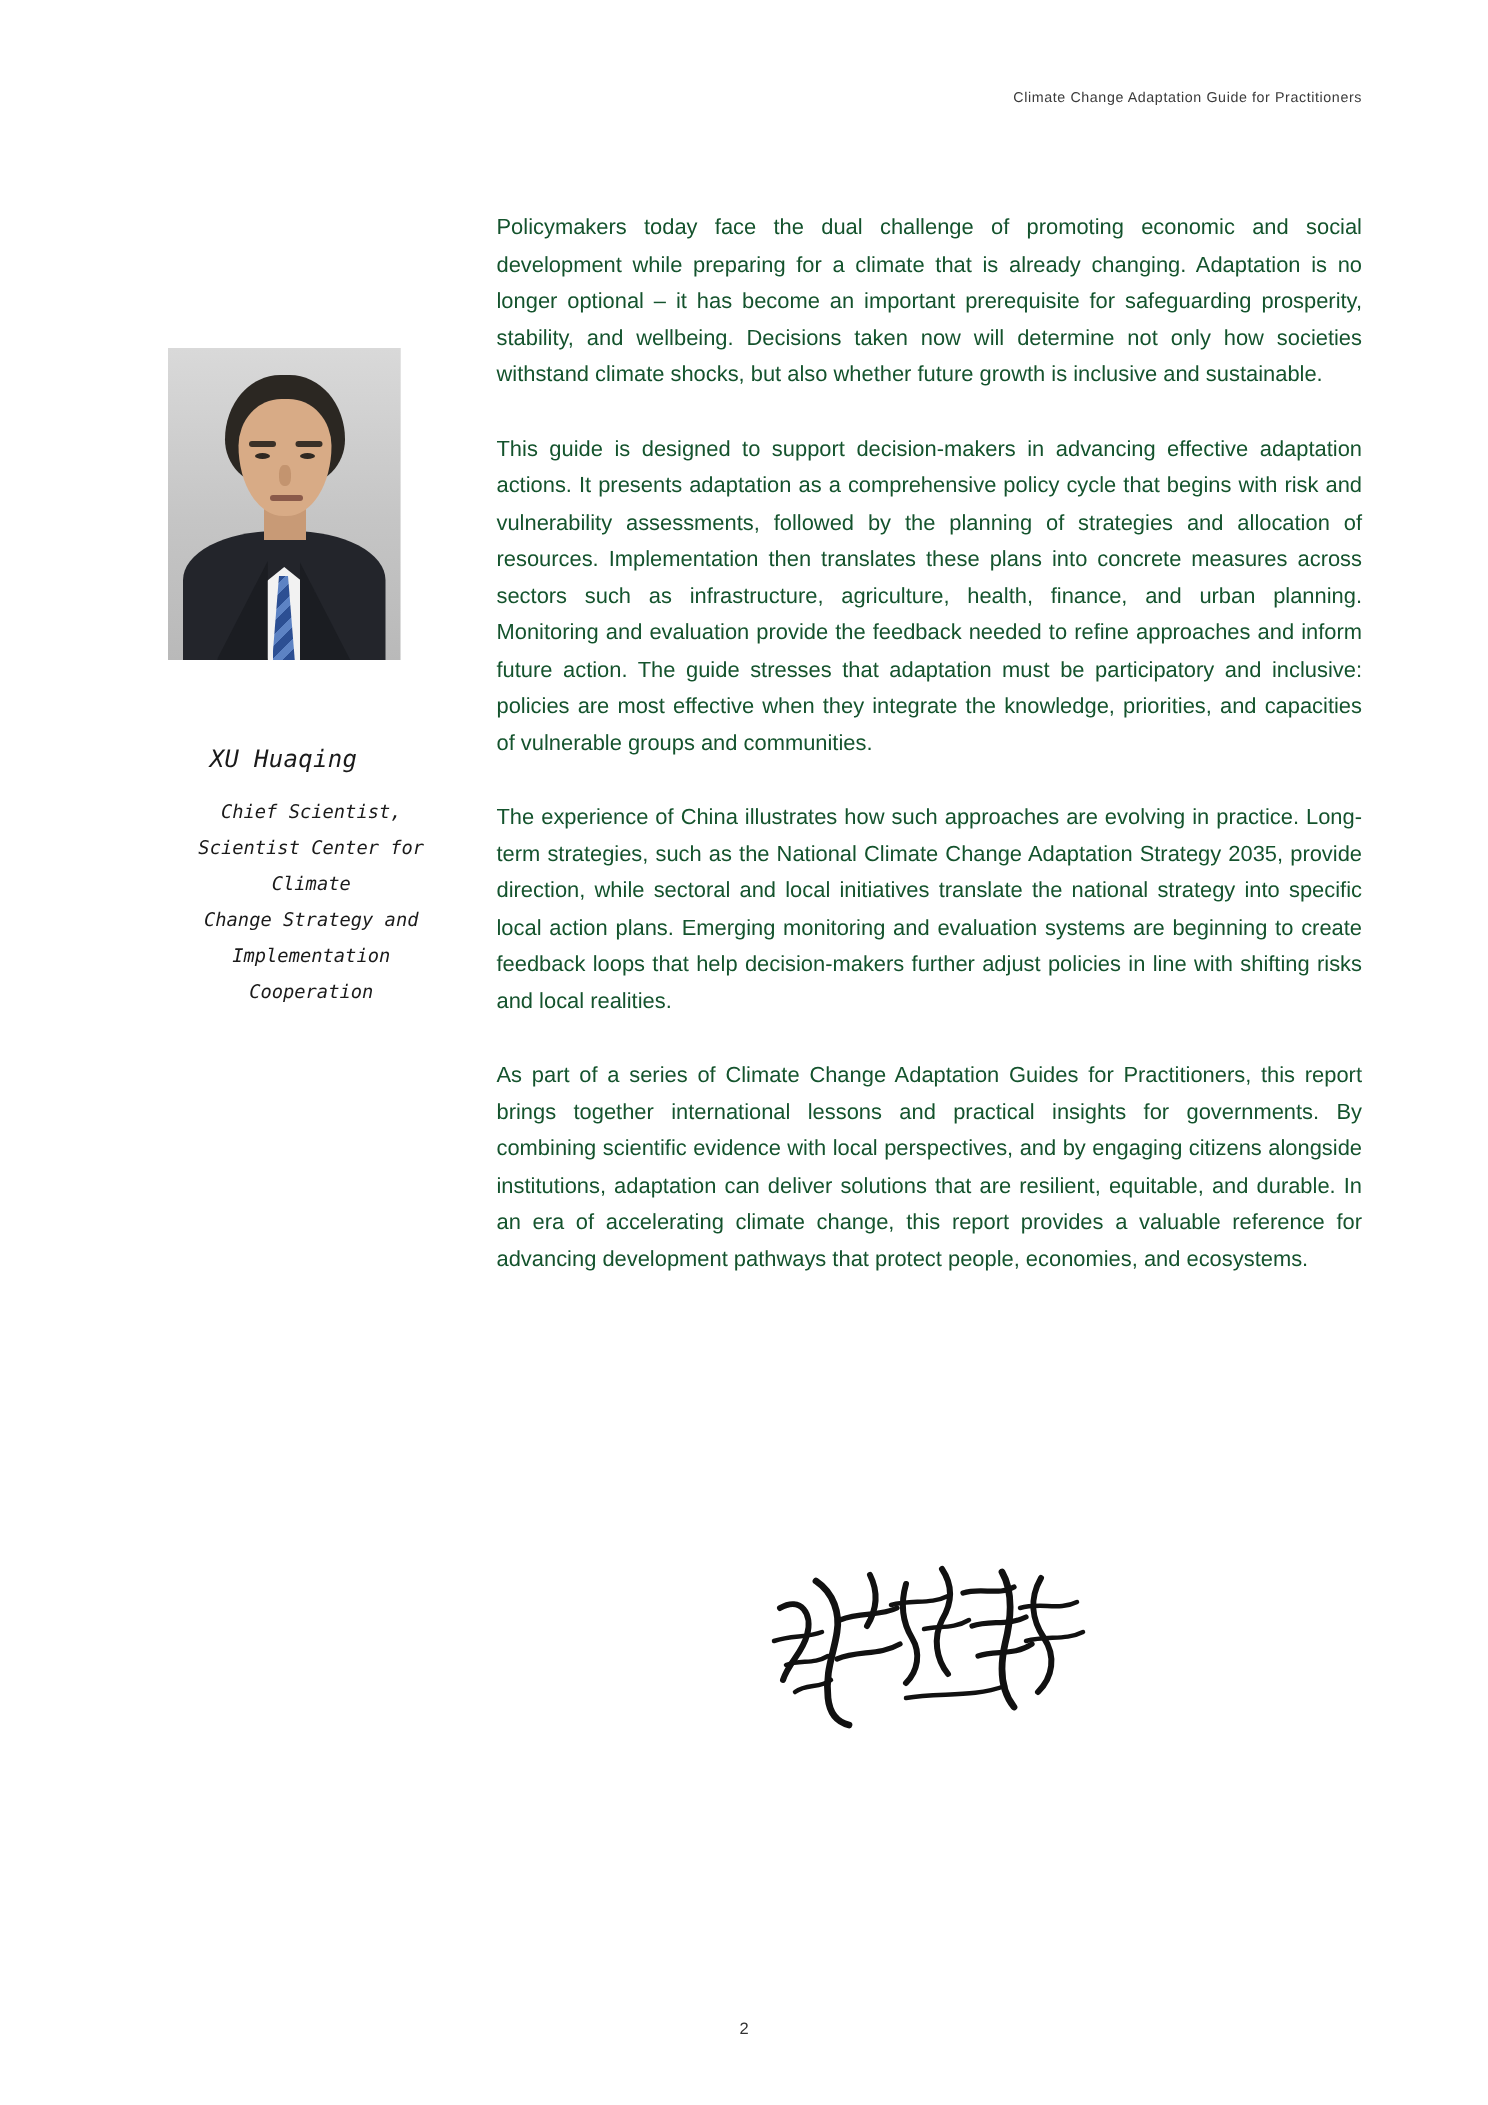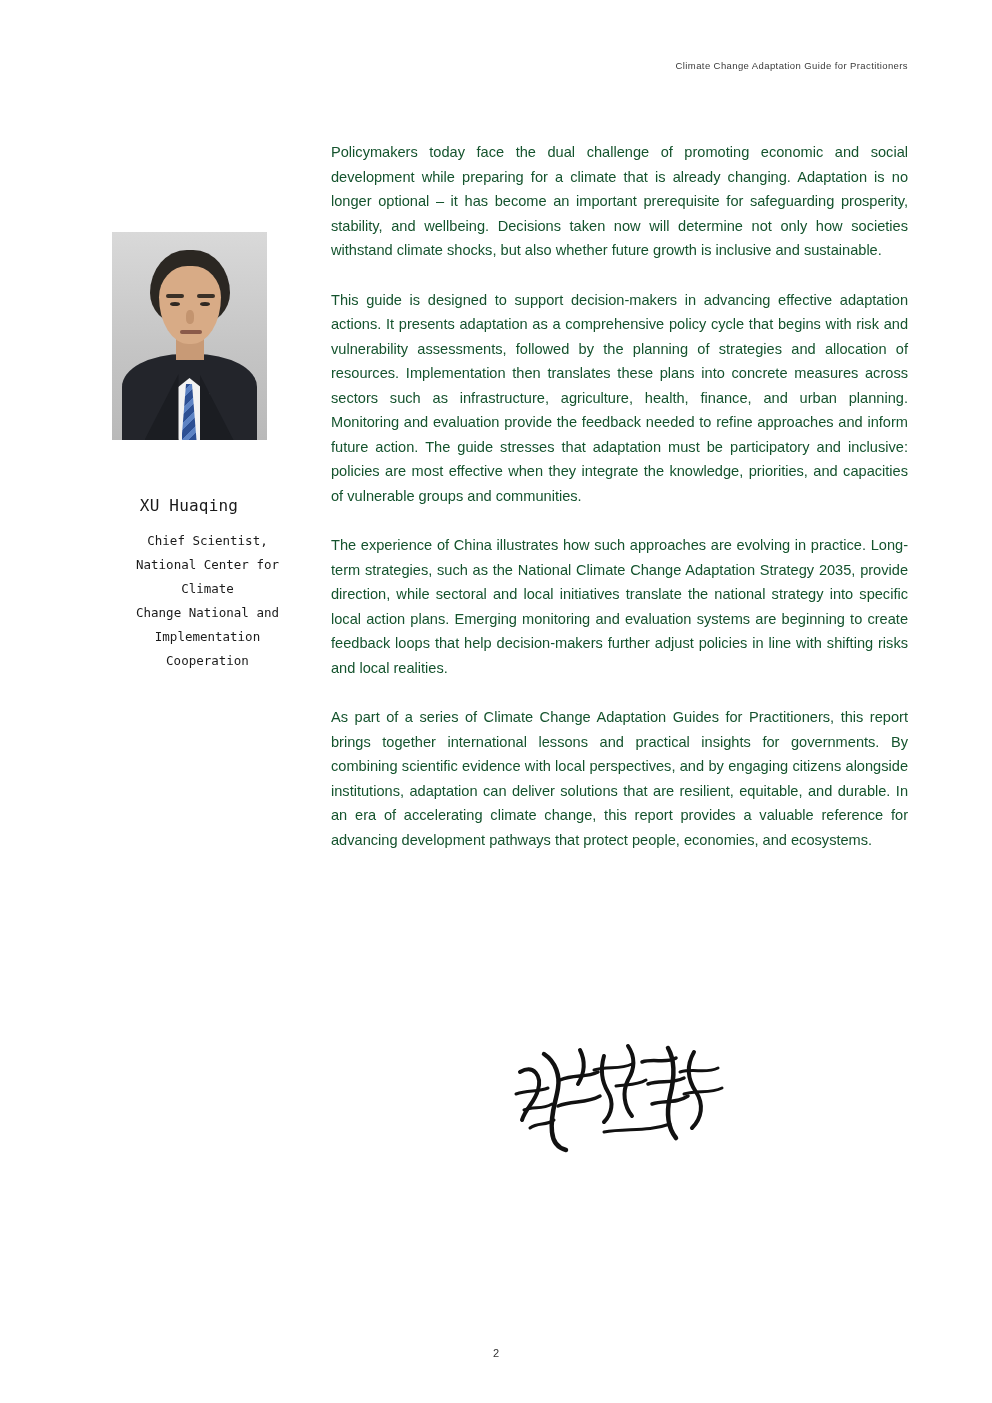--- a/index.html
+++ b/index.html
@@ -34,20 +34,21 @@
     white-space: nowrap;
   }
 
   
   .left-col {
     position: absolute;
     left: 84px;
     top: 232px;
     width: 210px;
     text-align: center;
+    font-style: italic;
   }
 
   .portrait {
     width: 155px;
     height: 208px;
     margin: 0 auto;
     position: relative;
     overflow: hidden;
     background: #cfcfcf;
   }
@@ -244,22 +245,22 @@
       <div class="eye-l"></div>
       <div class="eye-r"></div>
       <div class="nose"></div>
       <div class="mouth"></div>
     </div>
 
     <div class="person-name">XU Huaqing</div>
 
     <div class="person-title">
       <div>Chief Scientist,</div>
-      <div>National Center for Climate</div>
-      <div>Change National and</div>
+      <div>Scientist Center for Climate</div>
+      <div>Change Strategy and</div>
       <div>Implementation Cooperation</div>
     </div>
   </div>
 
   <div class="content">
 
     <p class="body-par">Policymakers today face the dual challenge of promoting economic and social development while preparing for a climate that is already changing. Adaptation is no longer optional – it has become an important prerequisite for safeguarding prosperity, stability, and wellbeing. Decisions taken now will determine not only how societies withstand climate shocks, but also whether future growth is inclusive and sustainable.</p>
     <p class="body-par">This guide is designed to support decision-makers in advancing effective adaptation actions. It presents adaptation as a comprehensive policy cycle that begins with risk and vulnerability assessments, followed by the planning of strategies and allocation of resources. Implementation then translates these plans into concrete measures across sectors such as infrastructure, agriculture, health, finance, and urban planning. Monitoring and evaluation provide the feedback needed to refine approaches and inform future action. The guide stresses that adaptation must be participatory and inclusive: policies are most effective when they integrate the knowledge, priorities, and capacities of vulnerable groups and communities.</p>
     <p class="body-par">The experience of China illustrates how such approaches are evolving in practice. Long-term strategies, such as the National Climate Change Adaptation Strategy 2035, provide direction, while sectoral and local initiatives translate the national strategy into specific local action plans. Emerging monitoring and evaluation systems are beginning to create feedback loops that help decision-makers further adjust policies in line with shifting risks and local realities.</p>
     <p class="body-par">As part of a series of Climate Change Adaptation Guides for Practitioners, this report brings together international lessons and practical insights for governments. By combining scientific evidence with local perspectives, and by engaging citizens alongside institutions, adaptation can deliver solutions that are resilient, equitable, and durable. In an era of accelerating climate change, this report provides a valuable reference for advancing development pathways that protect people, economies, and ecosystems.</p>

